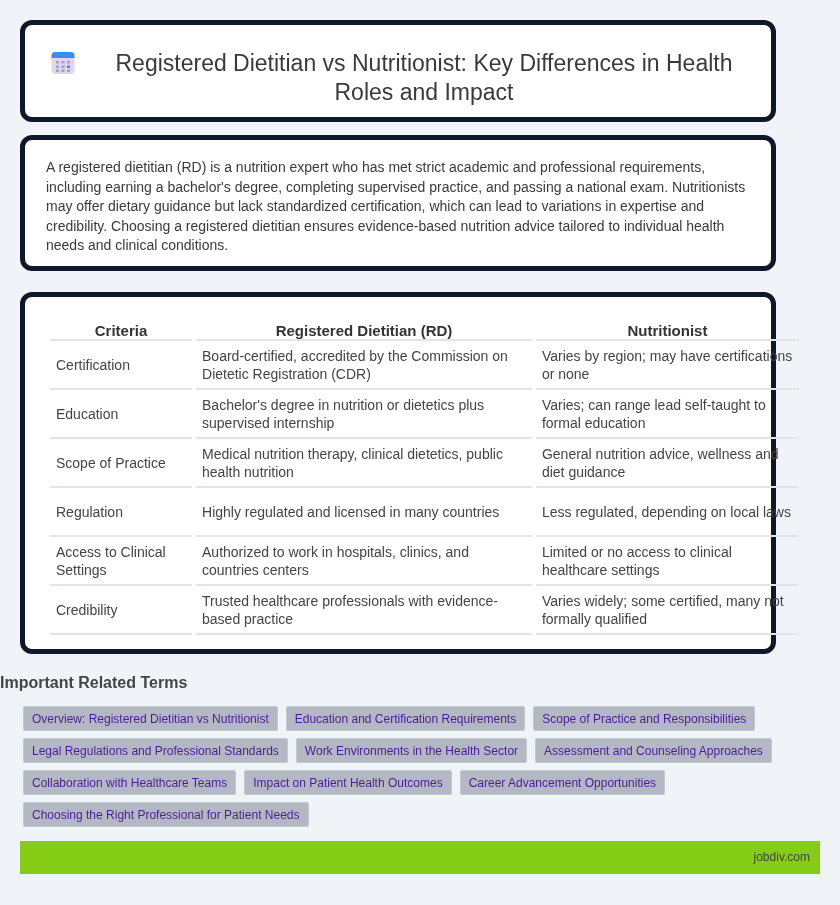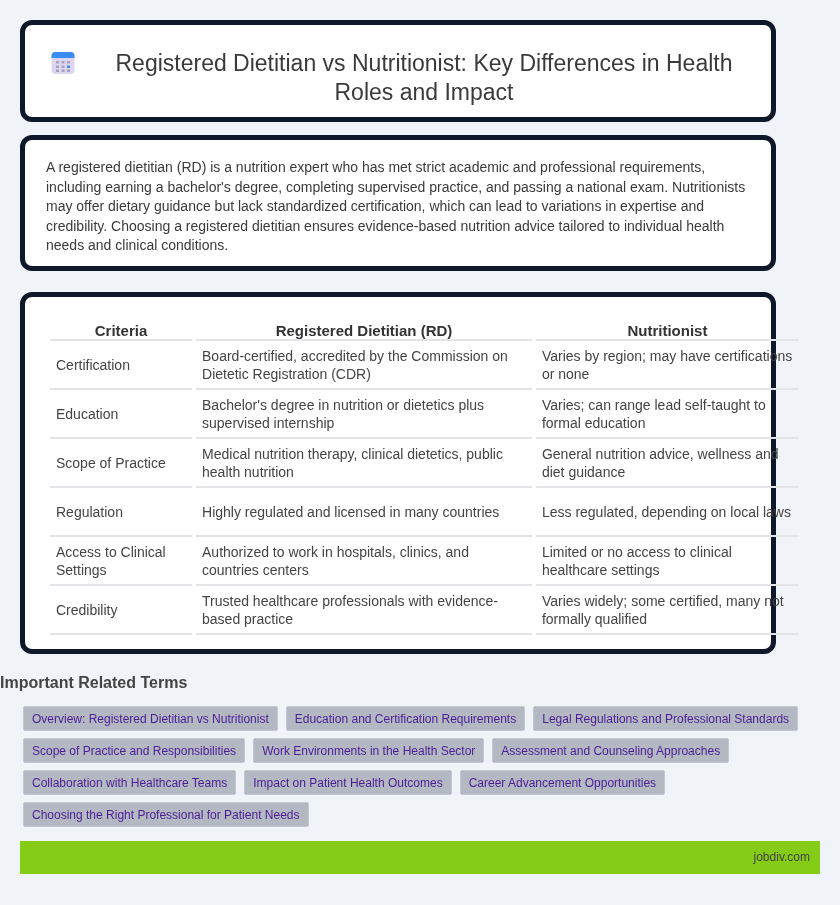--- a/index.html
+++ b/index.html
@@ -153,22 +153,22 @@
       </tr>
     </tbody>
   </table>
 </div>
 
 <h2 class="related-title">Important Related Terms</h2>
 
 <div class="tags">
   <a class="tag">Overview: Registered Dietitian vs Nutritionist</a>
   <a class="tag">Education and Certification Requirements</a>
+  <a class="tag">Scope of Practice and Responsibilities</a>
   <a class="tag">Legal Regulations and Professional Standards</a>
-  <a class="tag">Scope of Practice and Responsibilities</a>
   <a class="tag">Work Environments in the Health Sector</a>
   <a class="tag">Assessment and Counseling Approaches</a>
   <a class="tag">Collaboration with Healthcare Teams</a>
   <a class="tag">Impact on Patient Health Outcomes</a>
   <a class="tag">Career Advancement Opportunities</a>
   <a class="tag">Choosing the Right Professional for Patient Needs</a>
 </div>
 
 <div class="footer">
   <span class="footer-text">jobdiv.com</span>

